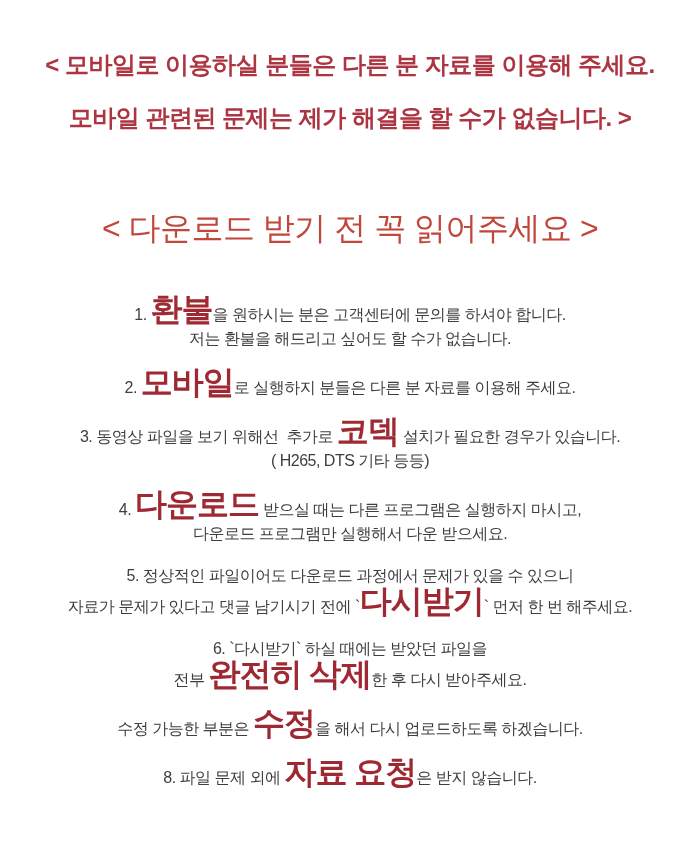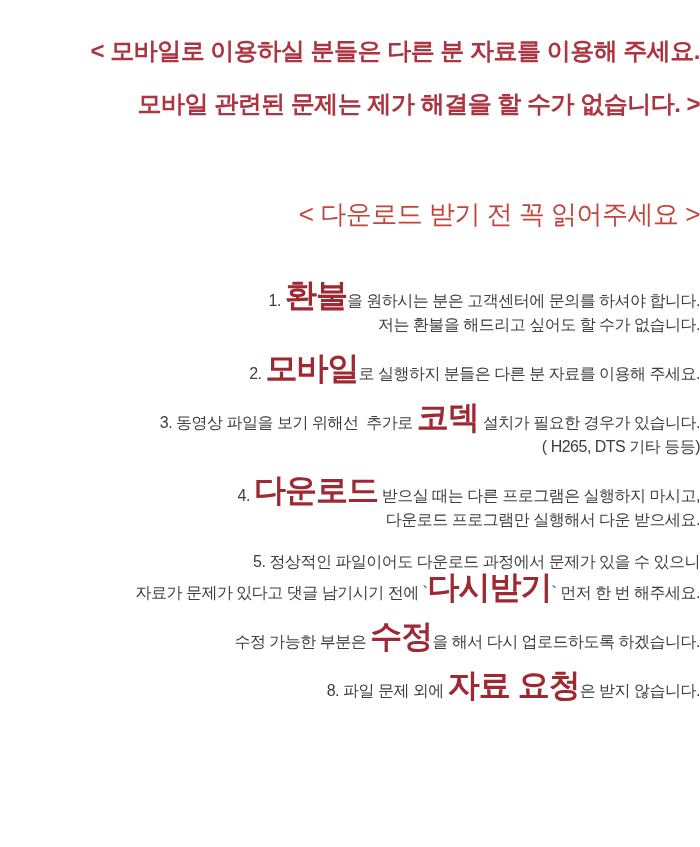--- a/index.html
+++ b/index.html
@@ -13,36 +13,36 @@
   html, body { background: var(--page-bg); }
   body {
     font-family: "Liberation Sans", "DejaVu Sans", sans-serif;
   }
   .page {
     position: relative;
     width: 700px;
     height: 847px;
     background: var(--page-bg);
     overflow: hidden;
-    text-align: right;
-    padding-top: 36px;
+    text-align: center;
+    padding-top: 50px;
   }
   .top-notice .top-line {
     font-size: 24px;
     font-weight: bold;
     color: var(--top-red);
     line-height: 29px;
     letter-spacing: -0.5px;
     white-space: pre-wrap;
   }
   .top-notice .top-line + .top-line { margin-top: 24px; }
   .section-heading {
     margin-top: 76px;
     margin-bottom: 48px;
-    font-size: 26px;
+    font-size: 32px;
     font-weight: normal;
     color: var(--heading-red);
     line-height: 40px;
     letter-spacing: -0.5px;
     white-space: pre-wrap;
   }
   .items { }
   .item { margin-bottom: 18px; }
   .line {
     font-size: 16px;
@@ -85,20 +85,24 @@
       </div>
       <div class="item">
         <div class="line"><span>4. </span><span class="em">다운로드</span><span> 받으실 때는 다른 프로그램은 실행하지 마시고,</span></div>
         <div class="line"><span>다운로드 프로그램만 실행해서 다운 받으세요.</span></div>
       </div>
       <div class="item">
         <div class="line"><span>5. 정상적인 파일이어도 다운로드 과정에서 문제가 있을 수 있으니</span></div>
         <div class="line"><span>자료가 문제가 있다고 댓글 남기시기 전에 `</span><span class="em">다시받기</span><span>` 먼저 한 번 해주세요.</span></div>
       </div>
       <div class="item">
+        <div class="line"><span>6. `다시받기` 하실 때에는 받았던 파일을</span></div>
+        <div class="line"><span>전부 </span><span class="em">완전히 삭제</span><span>한 후 다시 받아주세요.</span></div>
+      </div>
+      <div class="item">
         <div class="line"><span>수정 가능한 부분은 </span><span class="em">수정</span><span>을 해서 다시 업로드하도록 하겠습니다.</span></div>
       </div>
       <div class="item">
         <div class="line"><span>8. 파일 문제 외에 </span><span class="em">자료 요청</span><span>은 받지 않습니다.</span></div>
       </div>
     </div>
 
 </div>
 
 </body></html>

